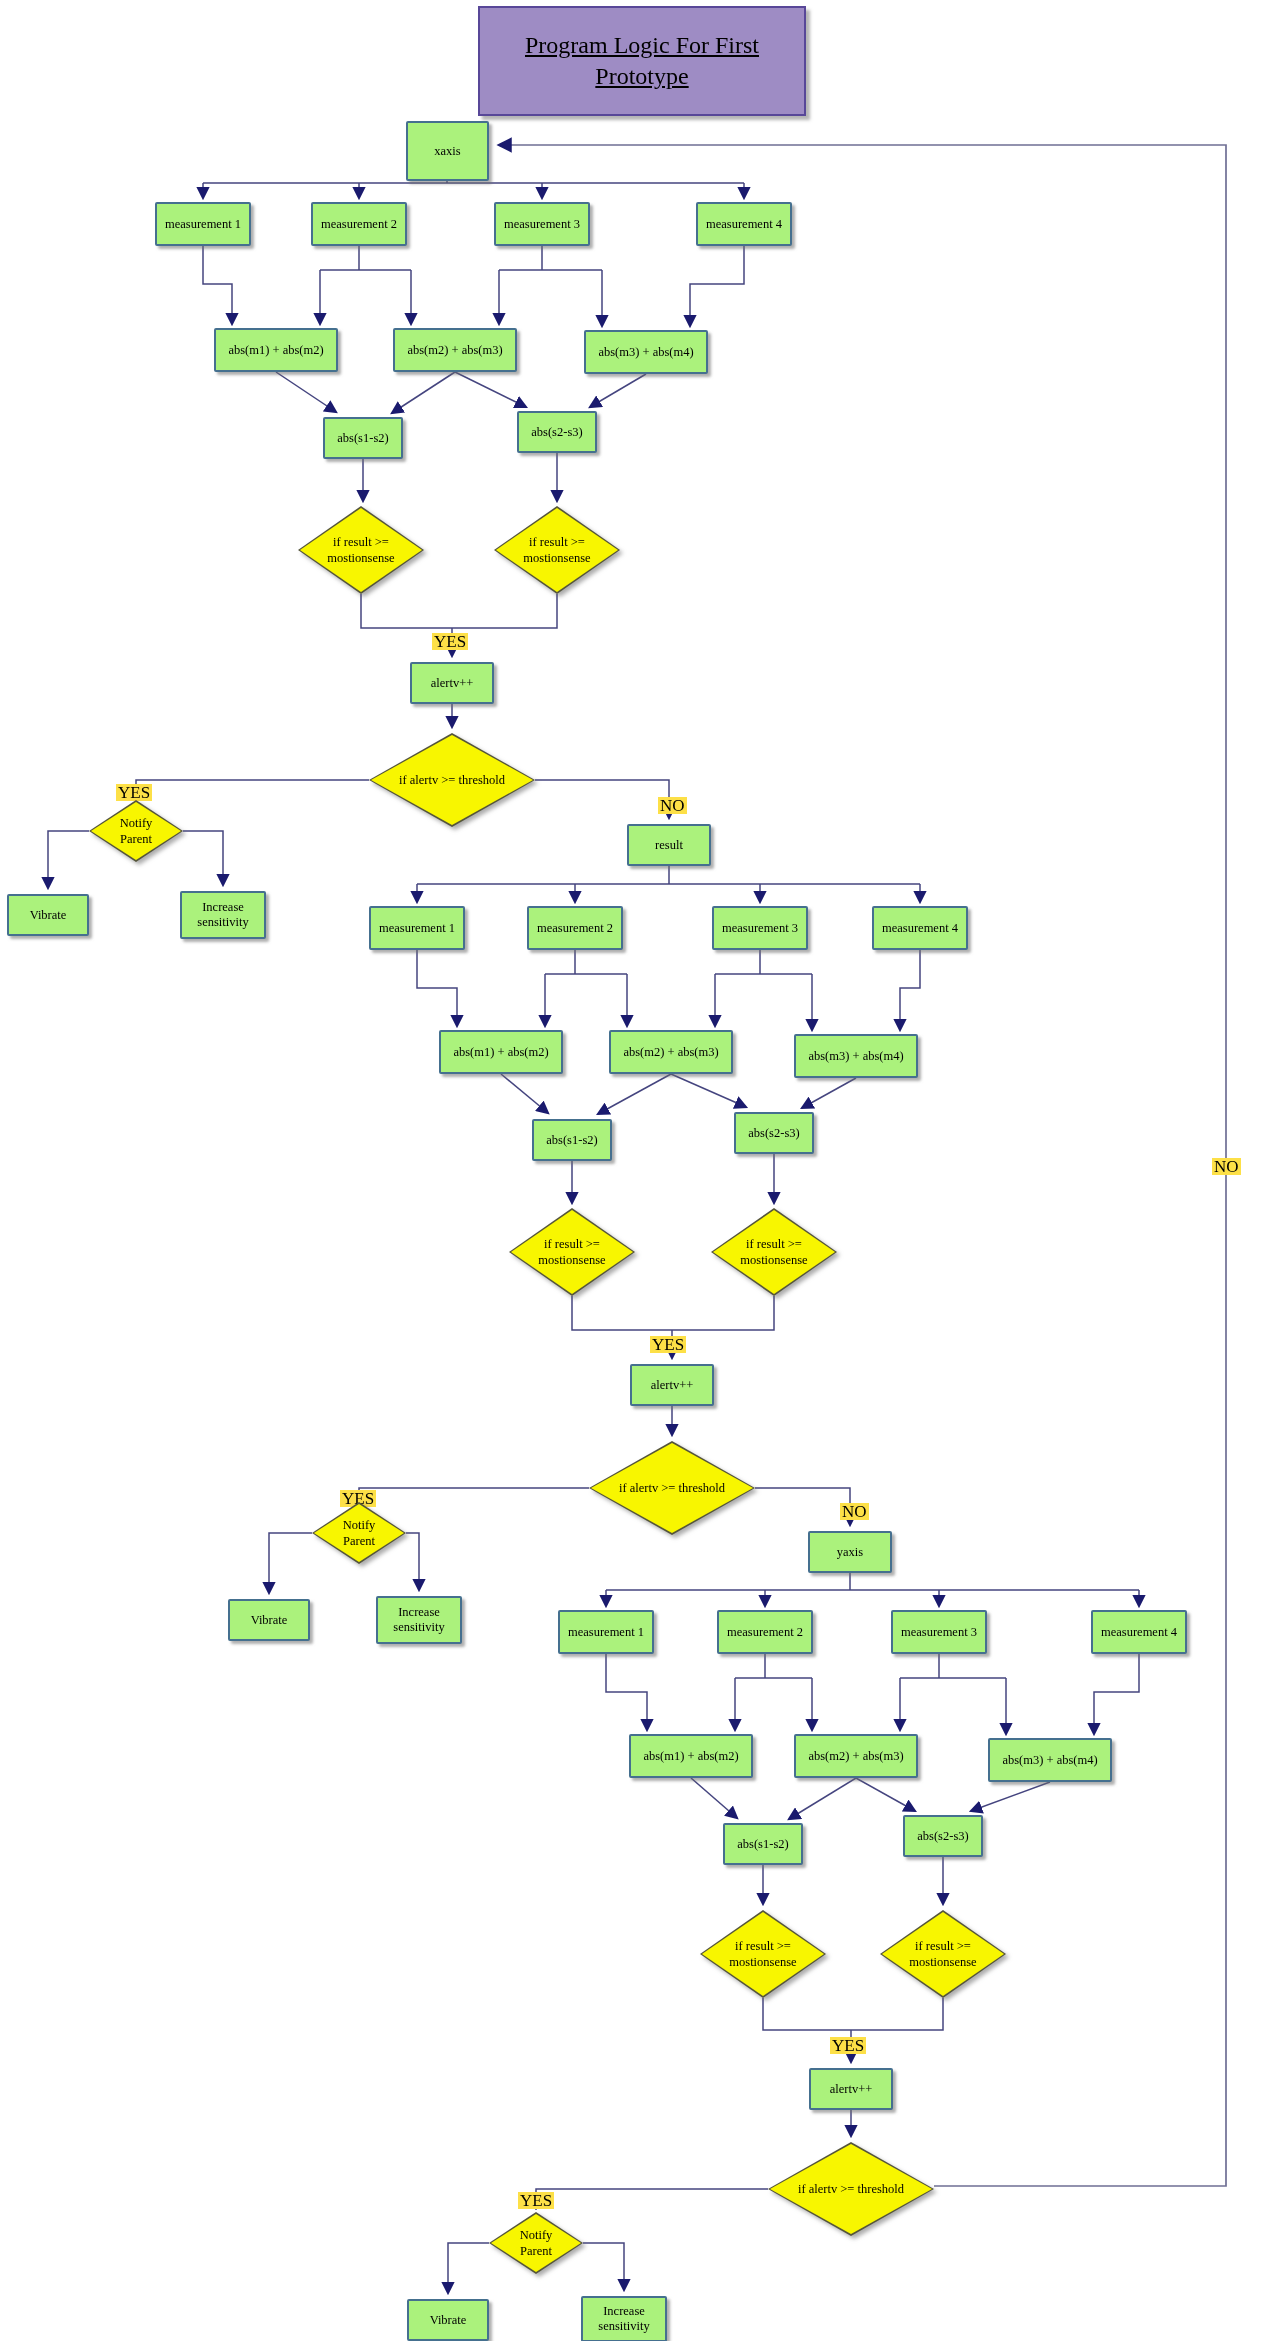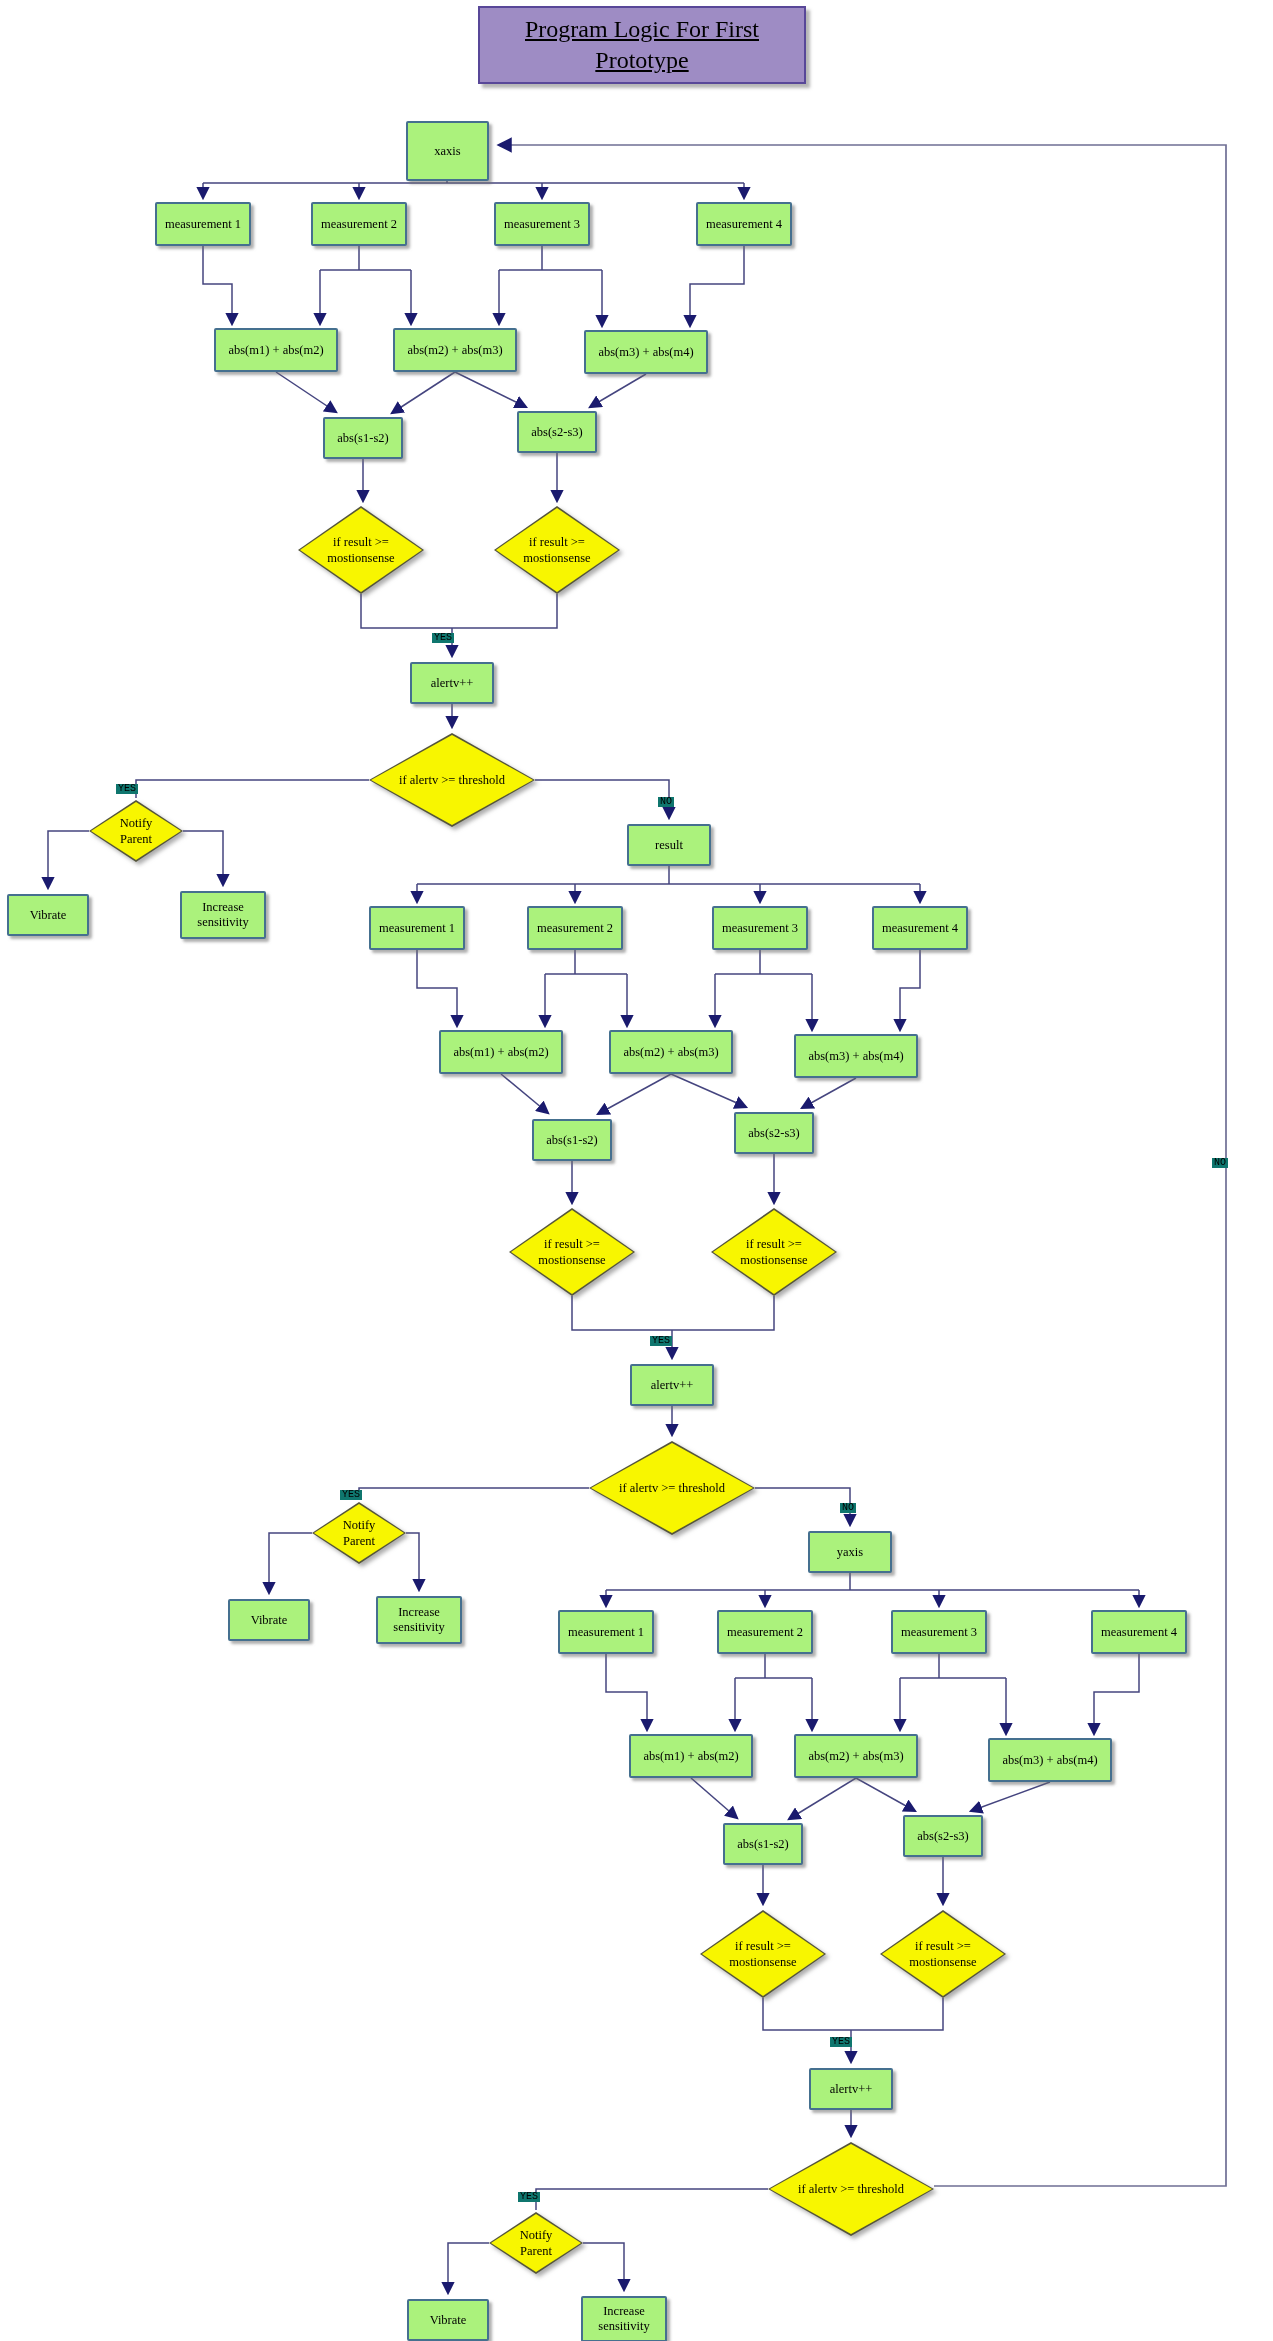--- a/index.html
+++ b/index.html
@@ -16,21 +16,21 @@
        font-size:24px;line-height:1.3;box-sizing:border-box;}
   .titlebox span{text-decoration:underline;}
   .dia{position:absolute;filter:drop-shadow(3px 3px 2px rgba(90,90,90,.5));}
   .dia-bg{position:absolute;left:0;top:0;right:0;bottom:0;background:#55553a;
        clip-path:polygon(50% 0,100% 50%,50% 100%,0 50%);}
   .dia-in{position:absolute;left:2px;top:2px;right:2px;bottom:2px;background:#f8f600;
        clip-path:polygon(50% 0,100% 50%,50% 100%,0 50%);}
   .dia-txt{position:absolute;left:0;top:0;right:0;bottom:0;display:flex;align-items:center;
        justify-content:center;text-align:center;font-size:12.5px;line-height:1.3;padding:0 18px;}
   .dia-txt.narrow{padding:0 26px;}
-  .lbl{position:absolute;font-size:10px;background:#0f766e;padding:0 2px;line-height:1;font-family:Liberation Mono, monospace;}
+  .lbl{position:absolute;font-size:17px;background:#fde047;padding:0 2px;line-height:1;}
 </style>
 </head>
 <body>
 
 <div class="canvas">
 
 <svg class="wires" viewBox="0 0 1273 2341" xmlns="http://www.w3.org/2000/svg">
   <defs>
     <marker id="ah" markerWidth="9" markerHeight="9" refX="7.5" refY="4.5" orient="auto">
       <path d="M0,0 L9,4.5 L0,9 z" fill="#1a1a6e"></path>
@@ -121,21 +121,21 @@
     <path d="M943,1857 V1904" marker-end="url(#ah)"></path>
     <path d="M763,1998 V2030 H943 V1998"></path>
     <path d="M851,2030 V2062" marker-end="url(#ah)"></path>
     <path d="M851,2110 V2136" marker-end="url(#ah)"></path>
     <path d="M768,2189 H536 V2210"></path>
     <path d="M489,2243 H448 V2293" marker-end="url(#ah)"></path>
     <path d="M583,2243 H624 V2290" marker-end="url(#ah)"></path>
   </g>
 </svg>
 
-<div class="titlebox" style="left:478px;top:6px;width:328px;height:78px">
+<div class="titlebox" style="left:478px;top:6px;width:328px;height:110px">
   <span>Program Logic For First Prototype</span>
 </div>
 
 <div class="box" style="left:406px;top:121px;width:83px;height:60px">xaxis</div>
 
 <div class="box" style="left:155px;top:202px;width:96px;height:44px">measurement 1</div>
 <div class="box" style="left:311px;top:202px;width:96px;height:44px">measurement 2</div>
 <div class="box" style="left:494px;top:202px;width:96px;height:44px">measurement 3</div>
 <div class="box" style="left:696px;top:202px;width:96px;height:44px">measurement 4</div>
 

